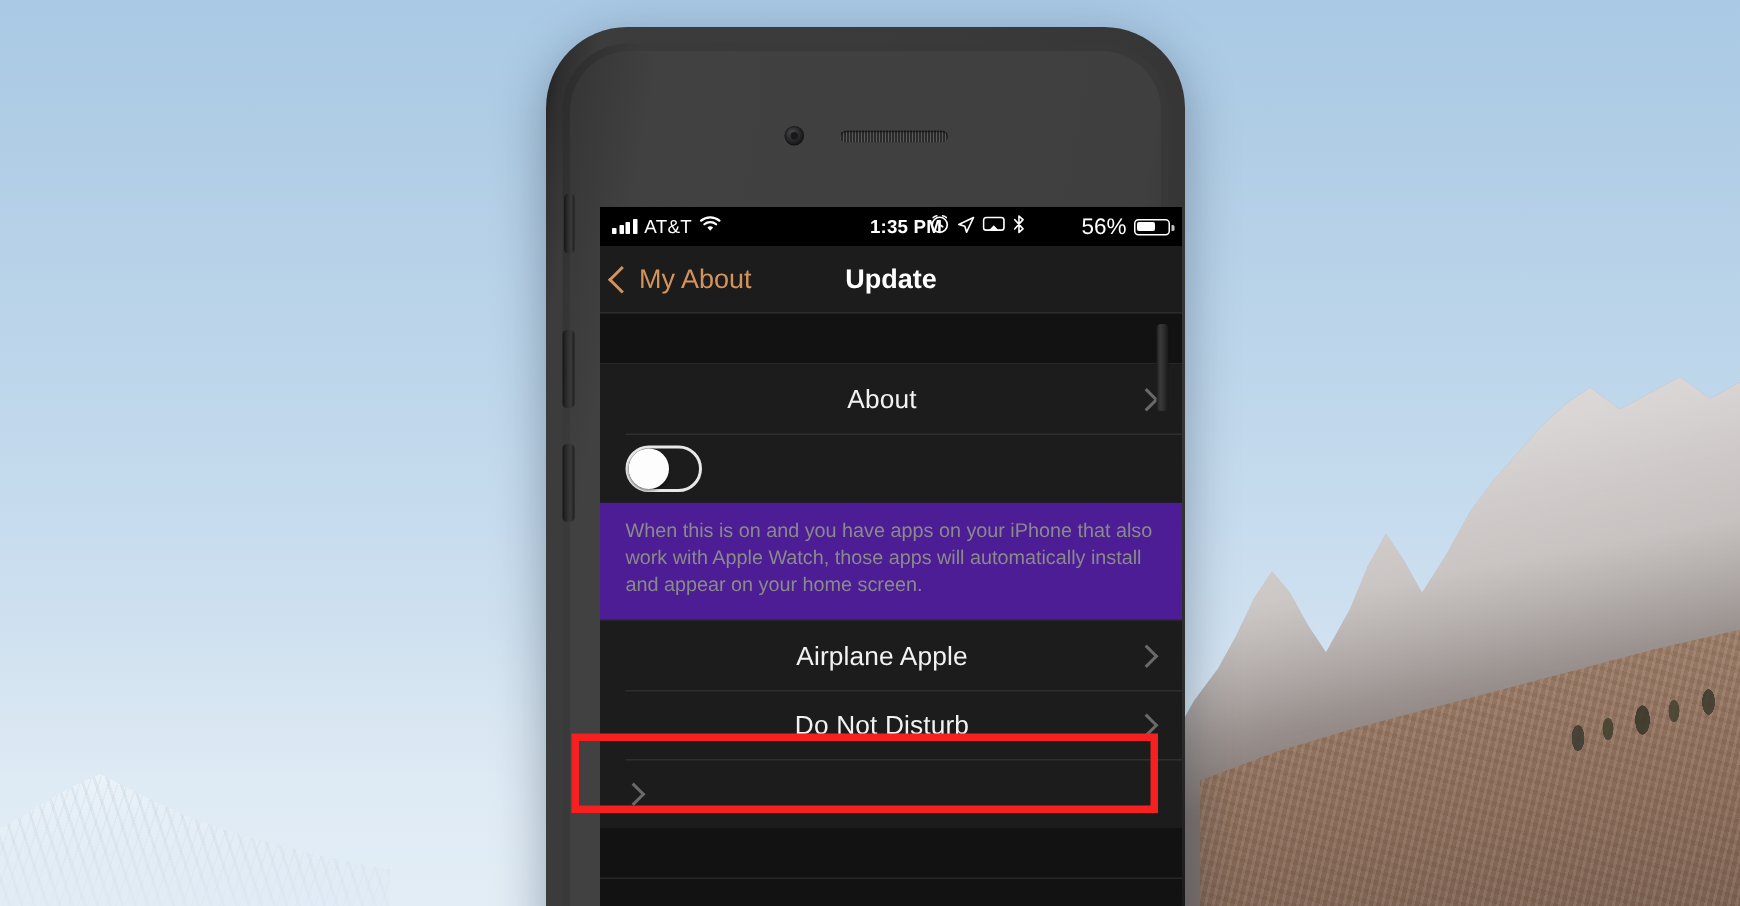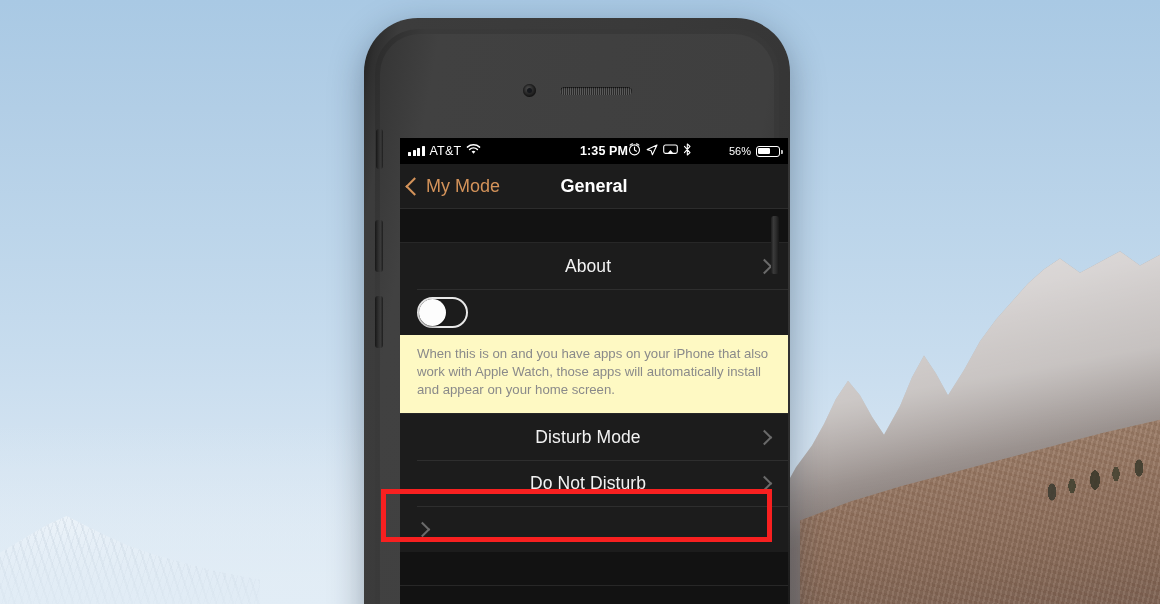--- a/index.html
+++ b/index.html
@@ -257,21 +257,21 @@
     gap: 5px;
     font-size: 12.5px;
   }
   .carrier { font-size: 12.5px; letter-spacing: 0.2px; }
   .bars { display: flex; align-items: flex-end; gap: 1.5px; height: 10px; }
   .bars i { display: block; width: 3px; background: #fff; border-radius: 0.5px; }
   .bars i:nth-child(1) { height: 4px; }
   .bars i:nth-child(2) { height: 6px; }
   .bars i:nth-child(3) { height: 8px; }
   .bars i:nth-child(4) { height: 10px; background: #fff; }
-  .batt-pct { font-size: 11px; margin-left: 32px; }
+  .batt-pct { font-size: 15px; margin-left: 32px; }
   .batt {
     position: relative;
     width: 24px; height: 11px;
     border: 1.3px solid #fff;
     border-radius: 3px;
     box-sizing: border-box;
   }
   .batt::after {
     content: "";
     position: absolute;
@@ -385,21 +385,21 @@
     position: absolute;
     left: 0px; top: 0px;
     width: 27px; height: 27px;
     border-radius: 50%;
     background: #fdfdfd;
     box-shadow: 0 1px 2px rgba(0,0,0,0.5);
   }
 
   
   .footer-note {
-    background: #fef9c3;
+    background: #4c1d95;
     color: #8a8a8a;
     font-size: 13.2px;
     line-height: 18px;
     padding: 10px 17px 14px 17px;
     border-bottom: 1px solid #272727;
   }
 
   
   .highlight-box {
     position: absolute;
@@ -486,23 +486,23 @@
             <span class="batt-pct">56%</span>
             <span class="batt">
               <span class="batt-fill"></span>
             </span>
           </div>
         </div>
 
         <div class="navbar">
           <button class="back-btn">
             <span class="back-chev"></span>
-            <span>My Mode</span>
+            <span>My About</span>
           </button>
-          <div class="nav-title">General</div>
+          <div class="nav-title">Update</div>
         </div>
 
         <div class="list-body">
 
           <div class="gap gap-top"></div>
 
           <div class="group">
             <div class="row">
               <span class="row-label">About</span>
               <span class="chev"></span>
@@ -511,21 +511,21 @@
               <span class="toggle">
                 <span class="toggle-knob"></span>
               </span>
             </div>
           </div>
 
           <div class="footer-note">When this is on and you have apps on your iPhone that also work with Apple Watch, those apps will automatically install and appear on your home screen.</div>
 
           <div class="group">
             <div class="row">
-              <span class="row-label">Disturb Mode</span>
+              <span class="row-label">Airplane Apple</span>
               <span class="chev"></span>
             </div>
             <div class="row">
               <span class="row-label">Do Not Disturb</span>
               <span class="chev"></span>
             </div>
             <div class="row">
               <span class="chev"></span>
             </div>
           </div>

